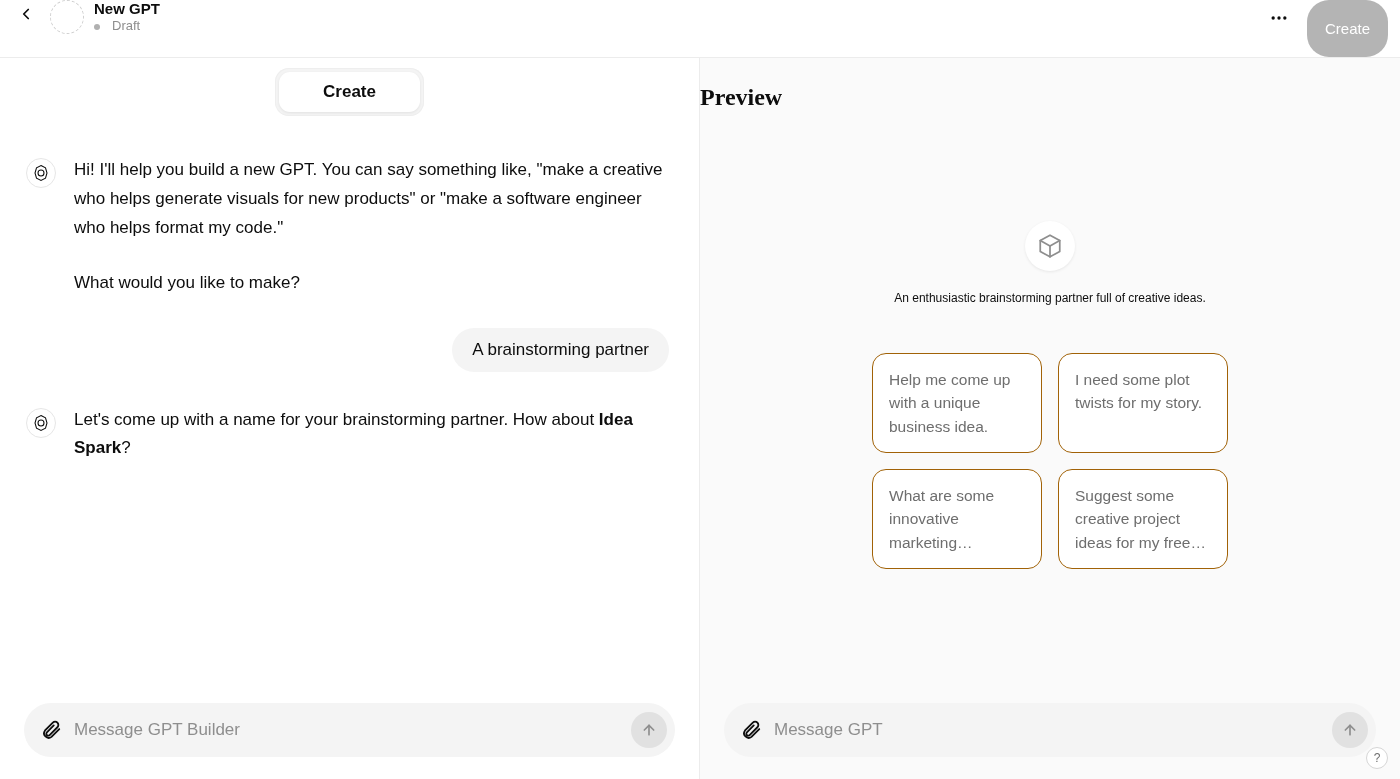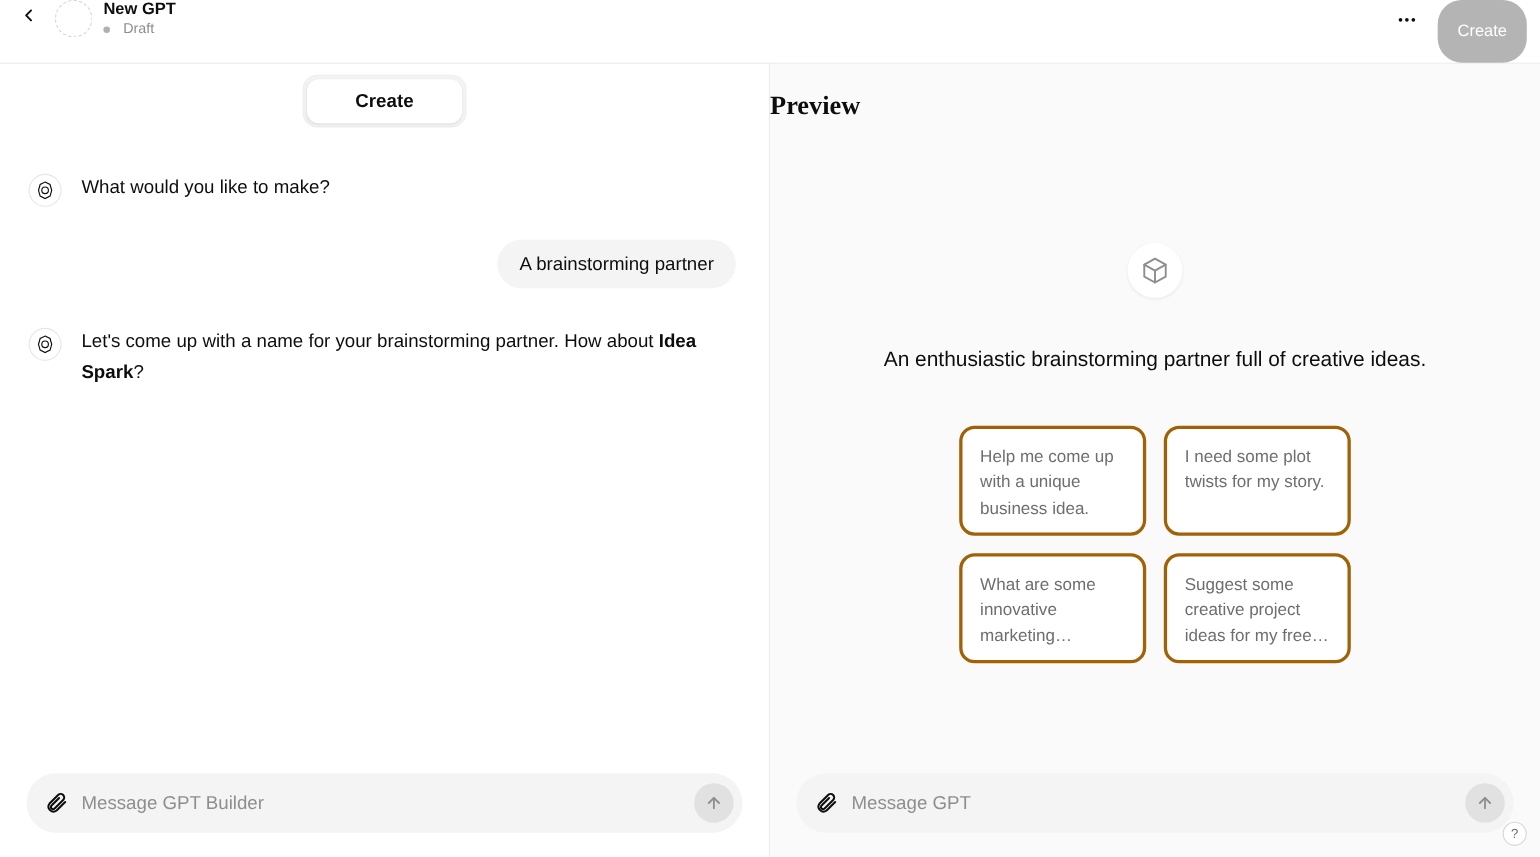--- a/index.html
+++ b/index.html
@@ -88,24 +88,24 @@
 
   
   .preview-header{font-size:24px;font-weight:600;text-align:left;padding:26px 0 10px;font-family:Liberation Serif, serif;}
   .preview-body{flex:1;display:flex;flex-direction:column;align-items:center;padding-top:100px;}
   .preview-icon-circle{
     width:50px;height:50px;border-radius:50%;background:#fff;
     display:flex;align-items:center;justify-content:center;
     box-shadow:0 1px 3px rgba(0,0,0,0.08);
   }
   .cube-icon{width:26px;height:26px;color:#8e8e8e;}
-  .preview-desc{font-size:19px;color:#0d0d0d;margin-top:46px;}
+  .preview-desc{font-size:12px;color:#0d0d0d;margin-top:20px;}
   .suggestions{display:grid;grid-template-columns:170px 170px;gap:16px;margin-top:48px;}
   .suggestion{
-    background:#fff;border:3px solid #a16207;border-radius:14px;
+    background:#fff;border:1px solid #a16207;border-radius:14px;
     padding:14px 16px;font-size:15.5px;color:#6e6e6e;line-height:1.5;
     height:100px;cursor:pointer;
     display:flex;align-items:flex-start;
     overflow:hidden;
   }
   .suggestion-inner{
     display:-webkit-box;-webkit-line-clamp:3;-webkit-box-orient:vertical;
     overflow:hidden;text-overflow:ellipsis;
   }
 
@@ -155,20 +155,21 @@
 
     <div class="chat-body">
       <div class="msg-row">
         <div class="assistant-avatar">
           <svg class="bot-icon" viewBox="0 0 24 24" fill="none" stroke="#0d0d0d" stroke-width="1.4">
             <path d="M12 2 L18 5 L20 12 L18 19 L12 22 L6 19 L4 12 L6 5 Z"></path>
             <circle cx="12" cy="12" r="4"></circle>
           </svg>
         </div>
         <div class="msg-text">
+          <p>Hi! I'll help you build a new GPT. You can say something like, "make a creative who helps generate visuals for new products" or "make a software engineer who helps format my code."</p>
           <p>What would you like to make?</p>
         </div>
       </div>
 
       <div class="user-row">
         <div class="user-bubble">A brainstorming partner</div>
       </div>
 
       <div class="msg-row">
         <div class="assistant-avatar">

